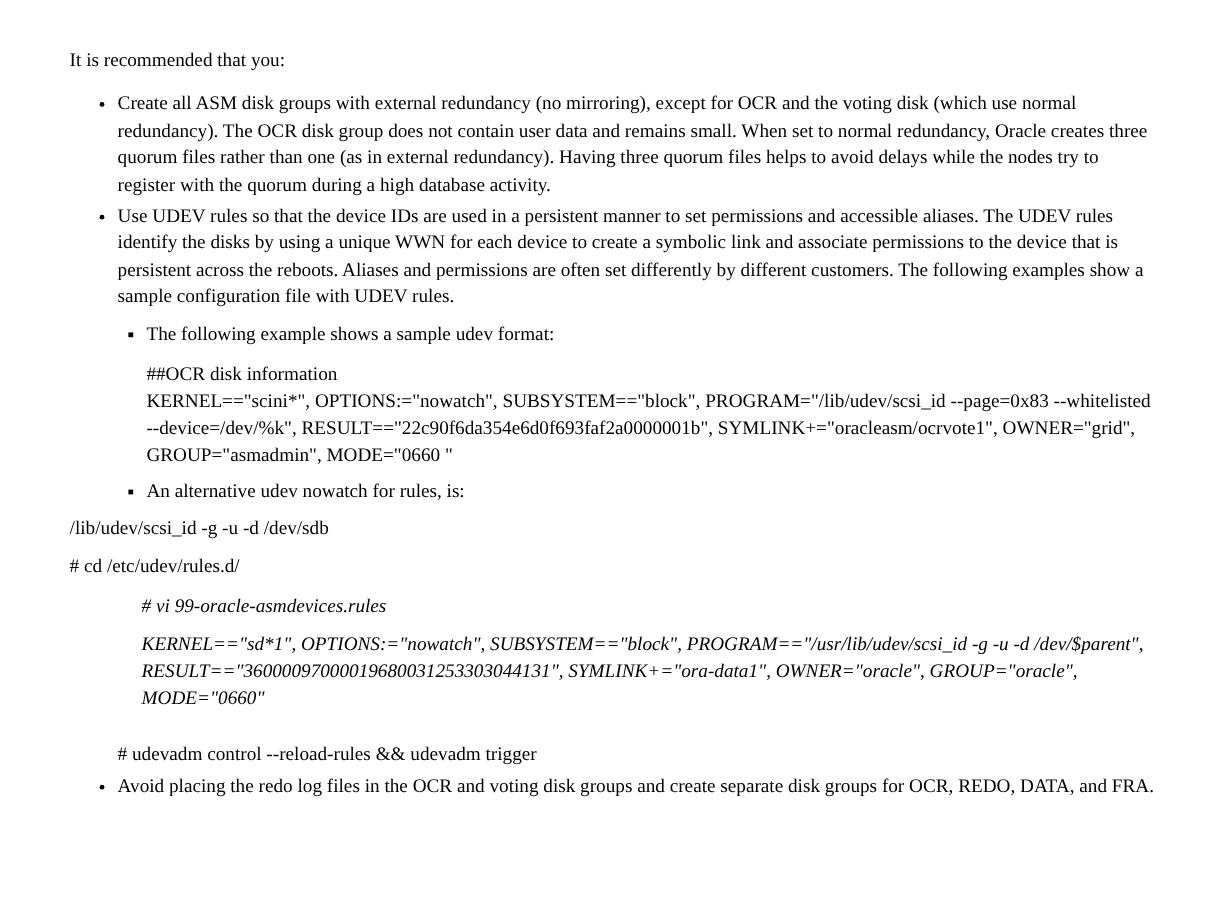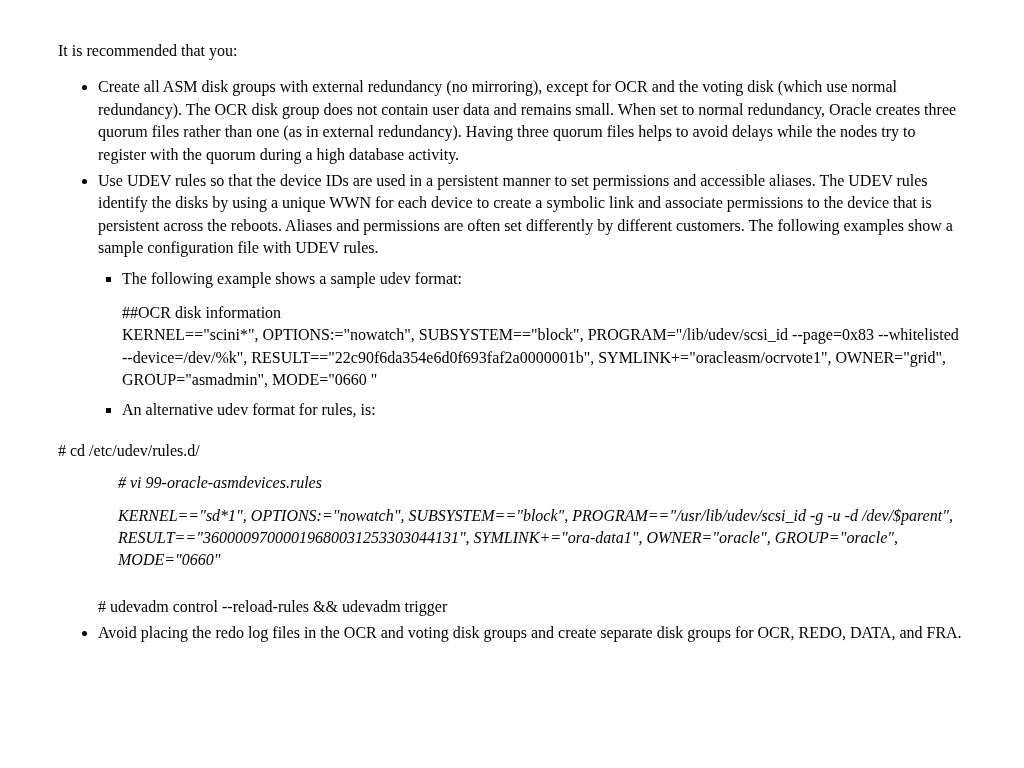--- a/index.html
+++ b/index.html
@@ -48,26 +48,27 @@
   <li>
     <span>Use UDEV rules so that the device IDs are used in a persistent manner to set permissions and accessible aliases. The UDEV rules identify the disks by using a unique WWN for each device to create a symbolic link and associate permissions to the device that is persistent across the reboots. Aliases and permissions are often set differently by different customers. The following examples show a sample configuration file with UDEV rules.</span>
     <ul>
       <li>
         <span>The following example shows a sample udev format:</span>
         <div class="code-block">
           <div>##OCR disk information</div>
           <div>KERNEL=="scini*", OPTIONS:="nowatch", SUBSYSTEM=="block", PROGRAM="/lib/udev/scsi_id --page=0x83 --whitelisted --device=/dev/%k", RESULT=="22c90f6da354e6d0f693faf2a0000001b", SYMLINK+="oracleasm/ocrvote1", OWNER="grid", GROUP="asmadmin", MODE="0660 "</div>
         </div>
       </li>
-      <li>An alternative udev format for rules, is:</li>
+      <li>An alternative udev nowatch for rules, is:</li>
     </ul>
   </li>
 </ul>
 
 <div>
+  <div>/lib/udev/scsi_id -g -u -d /dev/sdb</div>
 </div>
 
 <div class="spacer"></div>
 
 <div># cd /etc/udev/rules.d/</div>
 
 <div class="spacer"></div>
 
 <div class="indent1"># vi 99-oracle-asmdevices.rules</div>
 

